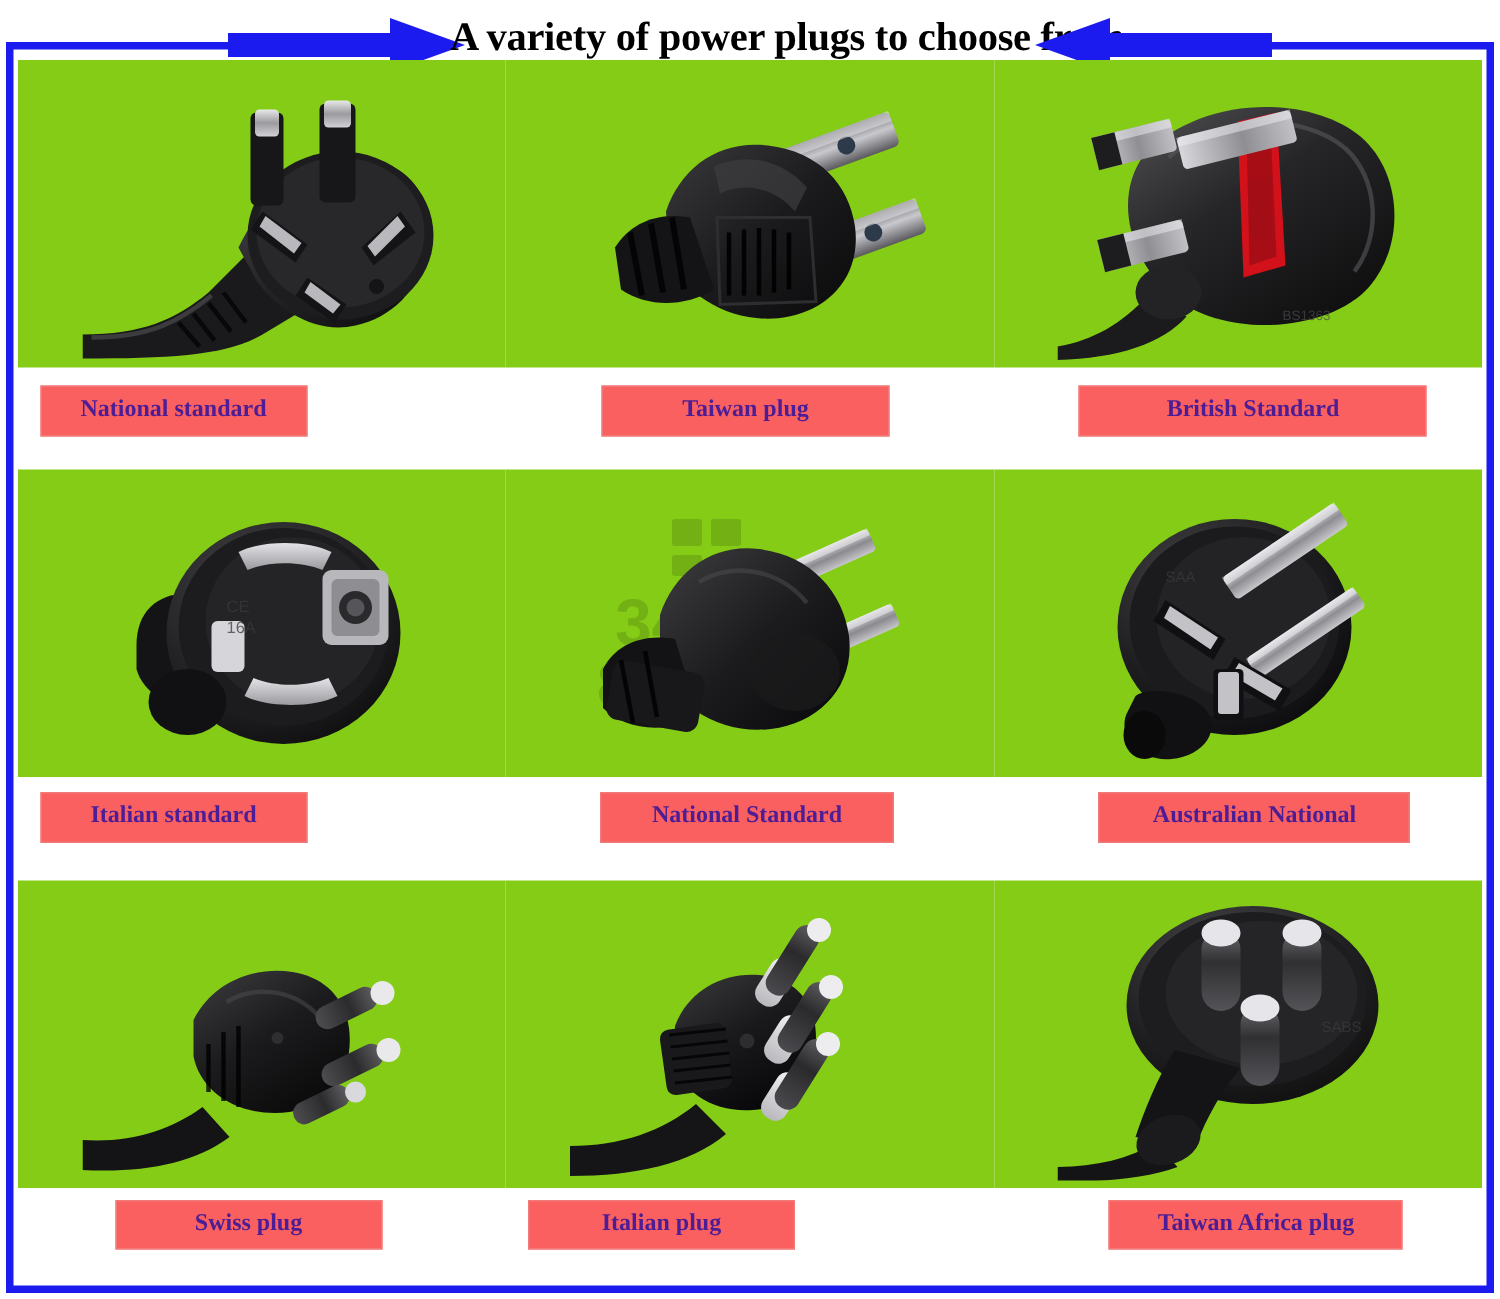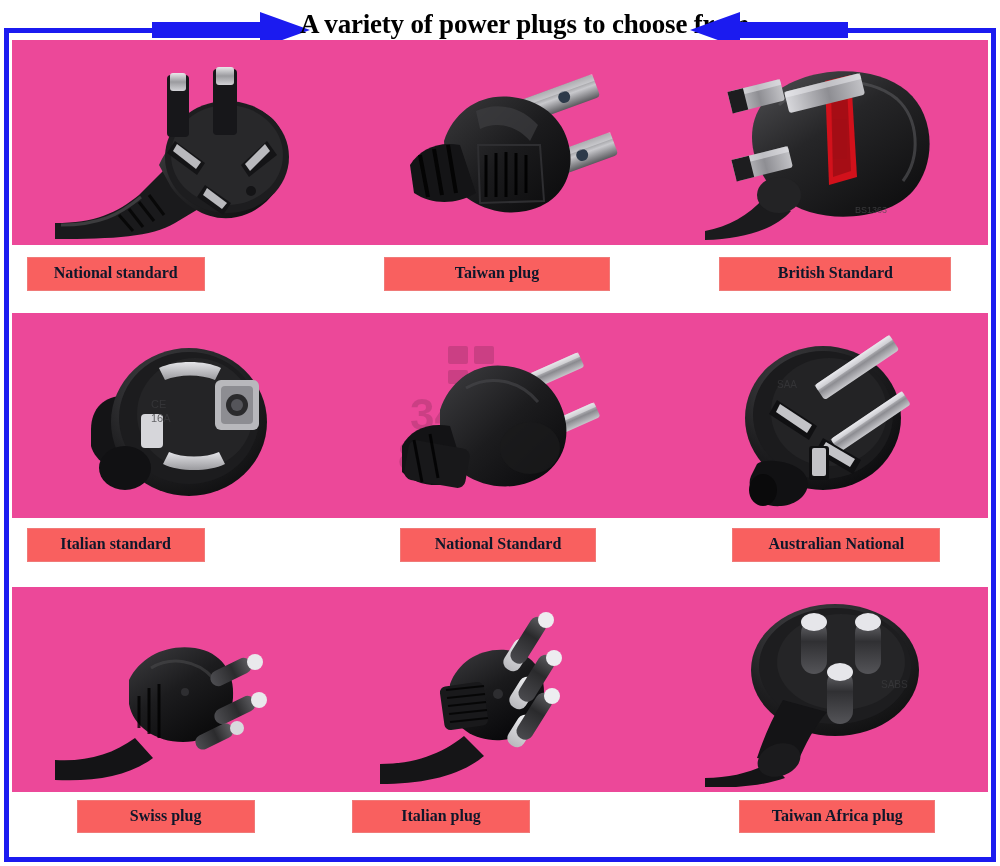--- a/index.html
+++ b/index.html
@@ -97,39 +97,39 @@
     align-items: center;
     justify-content: flex-start;
   }
 
   .photo {
     width: 100%;
     height: 205px;
     display: flex;
     align-items: center;
     justify-content: center;
-    background: #ec4899;
+    background: #84cc16;
   }
   .photo svg { display: block; }
 
   .caption {
     background: #f9605f;
     border: 1px solid #f07a78;
-    color: #0f172a;
+    color: #4c1d95;
     font-size: 16px;
     font-weight: bold;
     text-align: center;
     padding: 7px 0 8px 0;
     line-height: 1.05;
     white-space: nowrap;
   }
 
   
   .cell-0 .caption { width: 178px; margin-right: 118px; }
-  .cell-1 .caption { width: 226px; margin-right: 6px;   }
+  .cell-1 .caption { width: 192px; margin-right: 6px;   }
   .cell-2 .caption { width: 232px; margin-left: 20px;   }
   .cell-3 .caption { width: 178px; margin-right: 118px; }
   .cell-4 .caption { width: 196px; margin-right: 4px;   }
   .cell-5 .caption { width: 208px; margin-left: 22px;   }
   .cell-6 .caption { width: 178px; margin-right: 118px; }
   .cell-7 .caption { width: 178px; margin-right: 18px;  }
   .cell-8 .caption { width: 196px; margin-left: 24px;   }
 
   
   .row-1 .caption { margin-top: 12px; }

